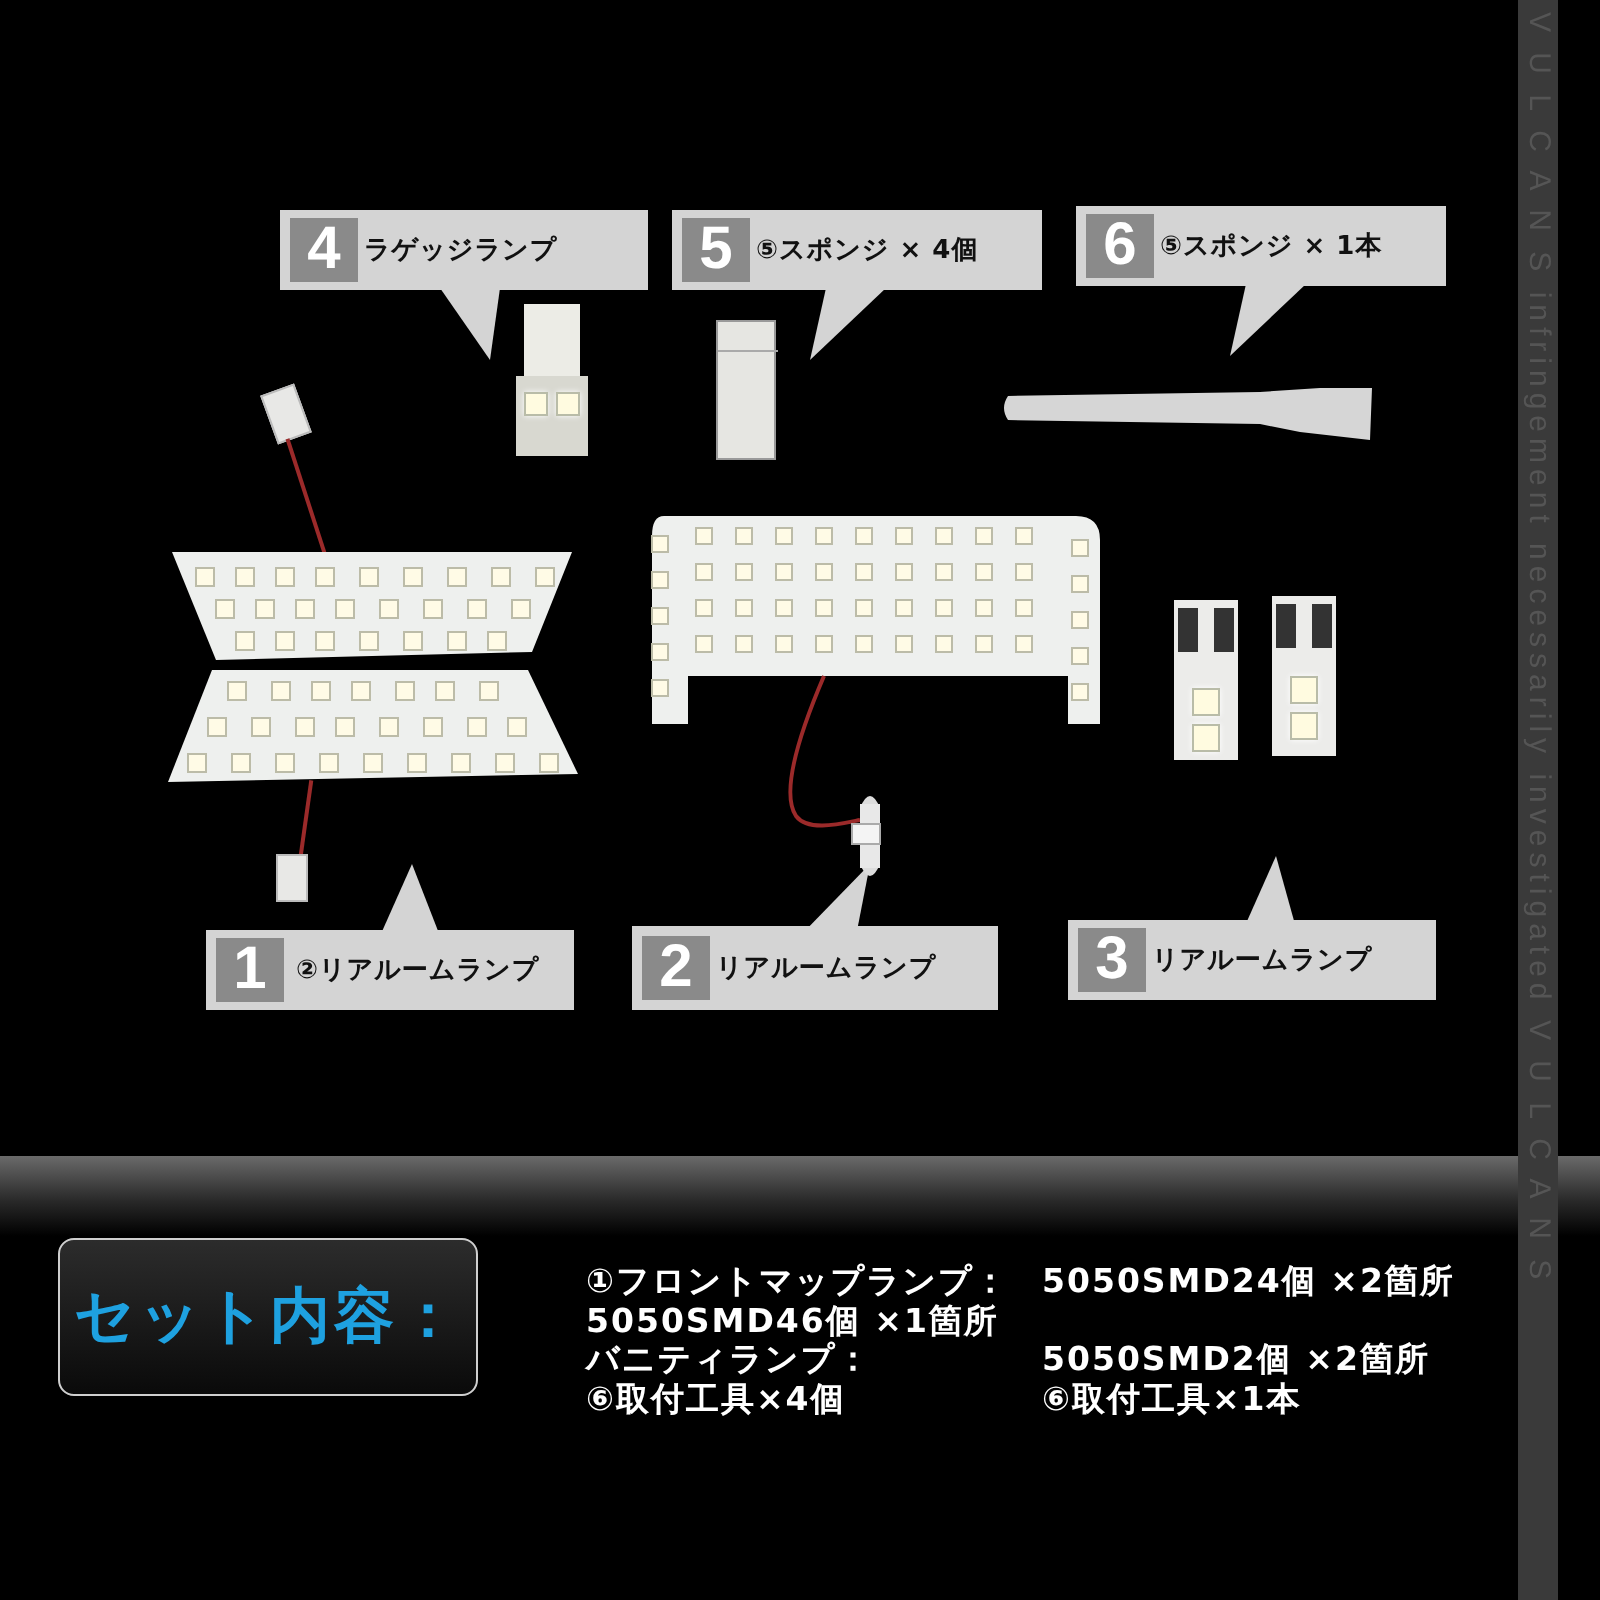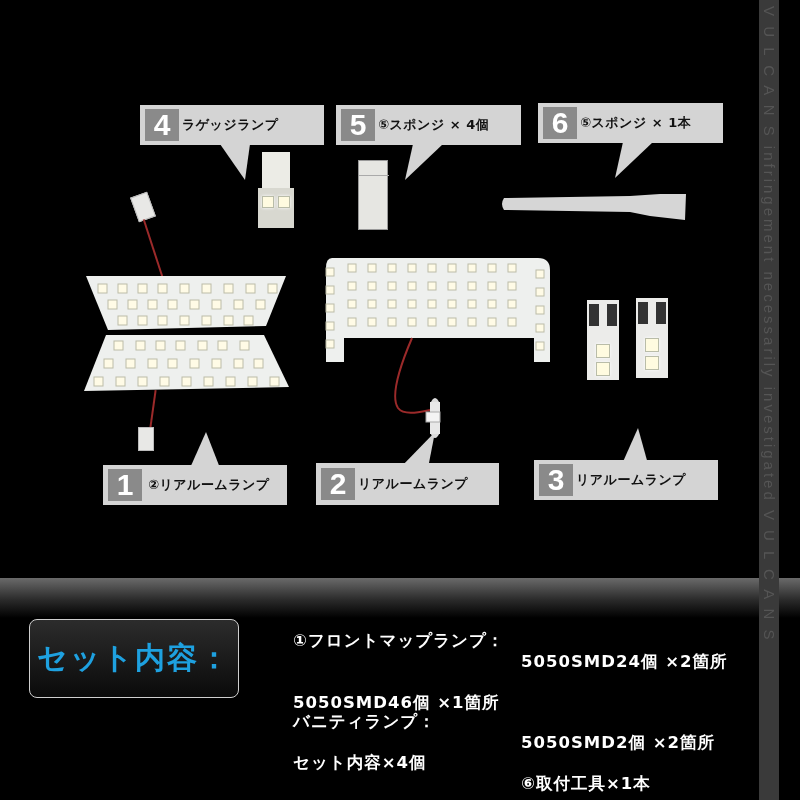--- a/index.html
+++ b/index.html
@@ -18,21 +18,21 @@
   
   .band { position: absolute; left: 0; top: 578px; width: 800px; height: 40px; background: linear-gradient(#6a6a6a, #2a2a2a 55%, #000); }
 
   
   .set-box { position: absolute; left: 29px; top: 619px; width: 210px; height: 79px; border: 1px solid #cfcfcf; border-radius: 8px; background: linear-gradient(#2c2c2c, #0a0a0a); display: flex; align-items: center; justify-content: center; }
   .set-box span { color: #1ea1e0; font-size: 30px; font-weight: bold; letter-spacing: 2px; }
 
   .contents { position: absolute; left: 293px; top: 631px; color: #fff; font-size: 16.5px; font-weight: bold; line-height: 19.5px; }
   .contents .row { display: flex; white-space: nowrap; }
   .contents .c1 { width: 228px; letter-spacing: 1px; }
-  .contents .c2 { letter-spacing: 1px; margin-top: 21px; }
+  .contents .c2 { letter-spacing: 1px; }
 
   
   .strip { position: absolute; left: 759px; top: 0; width: 20px; height: 800px; background: #3a3a3a; overflow: hidden; }
   .strip span { position: absolute; left: 2px; top: 6px; writing-mode: vertical-rl; color: #555; font-size: 15px; letter-spacing: 3px; white-space: nowrap; font-family: "Liberation Sans", sans-serif; }
 </style>
 </head>
 <body>
 
 <div class="canvas">
 
@@ -256,21 +256,21 @@
         <span class="c2">5050SMD24個 ×2箇所</span>
       </div>
     <div class="row">
         <span class="c2">5050SMD46個 ×1箇所</span>
       </div>
     <div class="row">
         <span class="c1">バニティランプ：</span>
         <span class="c2">5050SMD2個 ×2箇所</span>
       </div>
     <div class="row">
-        <span class="c1">セット内容×4個</span>
+        <span class="c1">⑥取付工具×4個</span>
         <span class="c2">⑥取付工具×1本</span>
       </div>
   </div>
 
   <div class="strip">
     <span>V U L C A N S   infringement necessarily investigated   V U L C A N S</span>
   </div>
 </div>
 
 </body></html>

